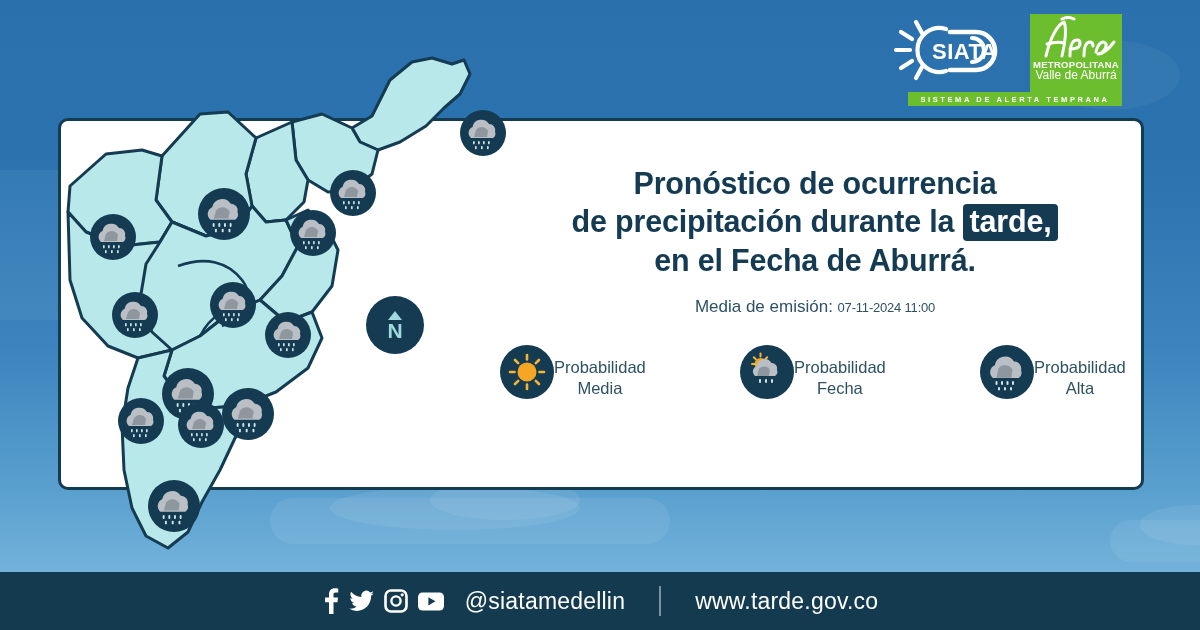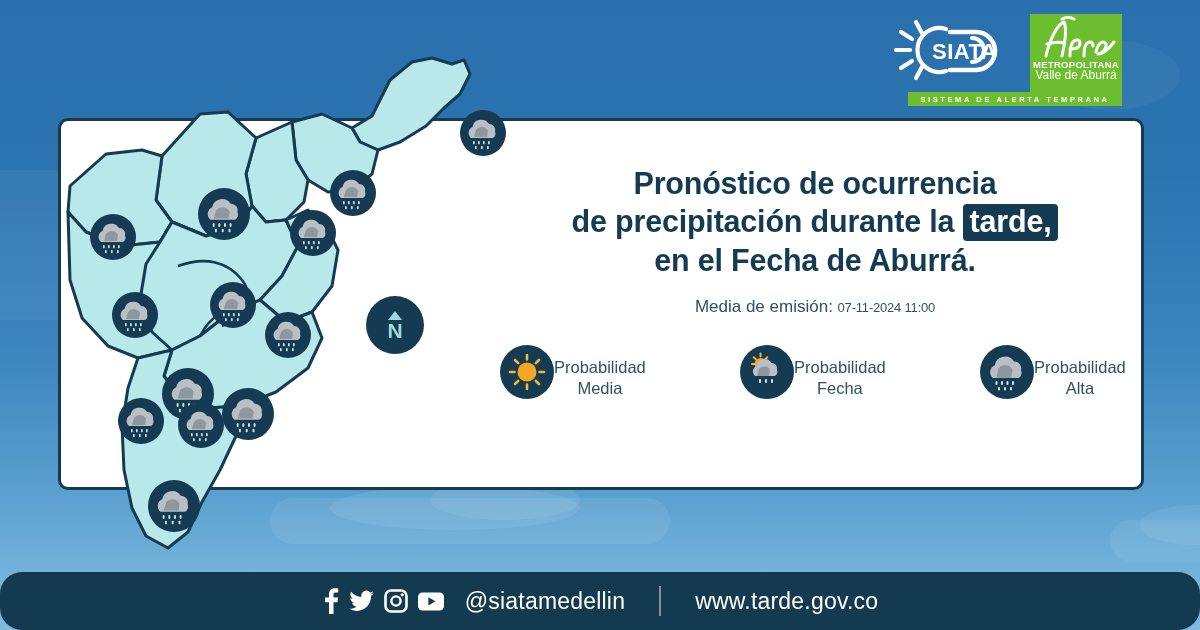--- a/index.html
+++ b/index.html
@@ -94,21 +94,21 @@
   .fecha .val { font-size:13px; letter-spacing:-.2px; }
 
   .legend { margin-top:28px; display:flex; justify-content:center; gap:90px; }
   .leg-item { width:150px; display:flex; flex-direction:row; align-items:center; }
   .leg-icon { width:54px; height:54px; }
   .leg-label { margin-top:11px; color:#2e5163; font-size:16.5px; line-height:21px; }
 
   
   .footer {
     position:absolute; left:0; bottom:0; width:1200px; height:58px;
-    background:#133a4f; display:flex; align-items:center; justify-content:center; z-index:7;border-radius:22px;
+    background:#133a4f; display:flex; align-items:center; justify-content:center; z-index:7;
   }
   .footer-inner { display:flex; align-items:center; gap:20px; }
   .socials { display:flex; align-items:center; gap:9px; }
   .socials svg { display:block; }
   .handle { color:#fff; font-size:23px; letter-spacing:.2px; }
   .divider { width:2px; height:30px; background:rgba(255,255,255,.45); margin:0 14px; }
   .site { color:#fff; font-size:23px; letter-spacing:.2px; }
 </style>
 </head>
 <body>

